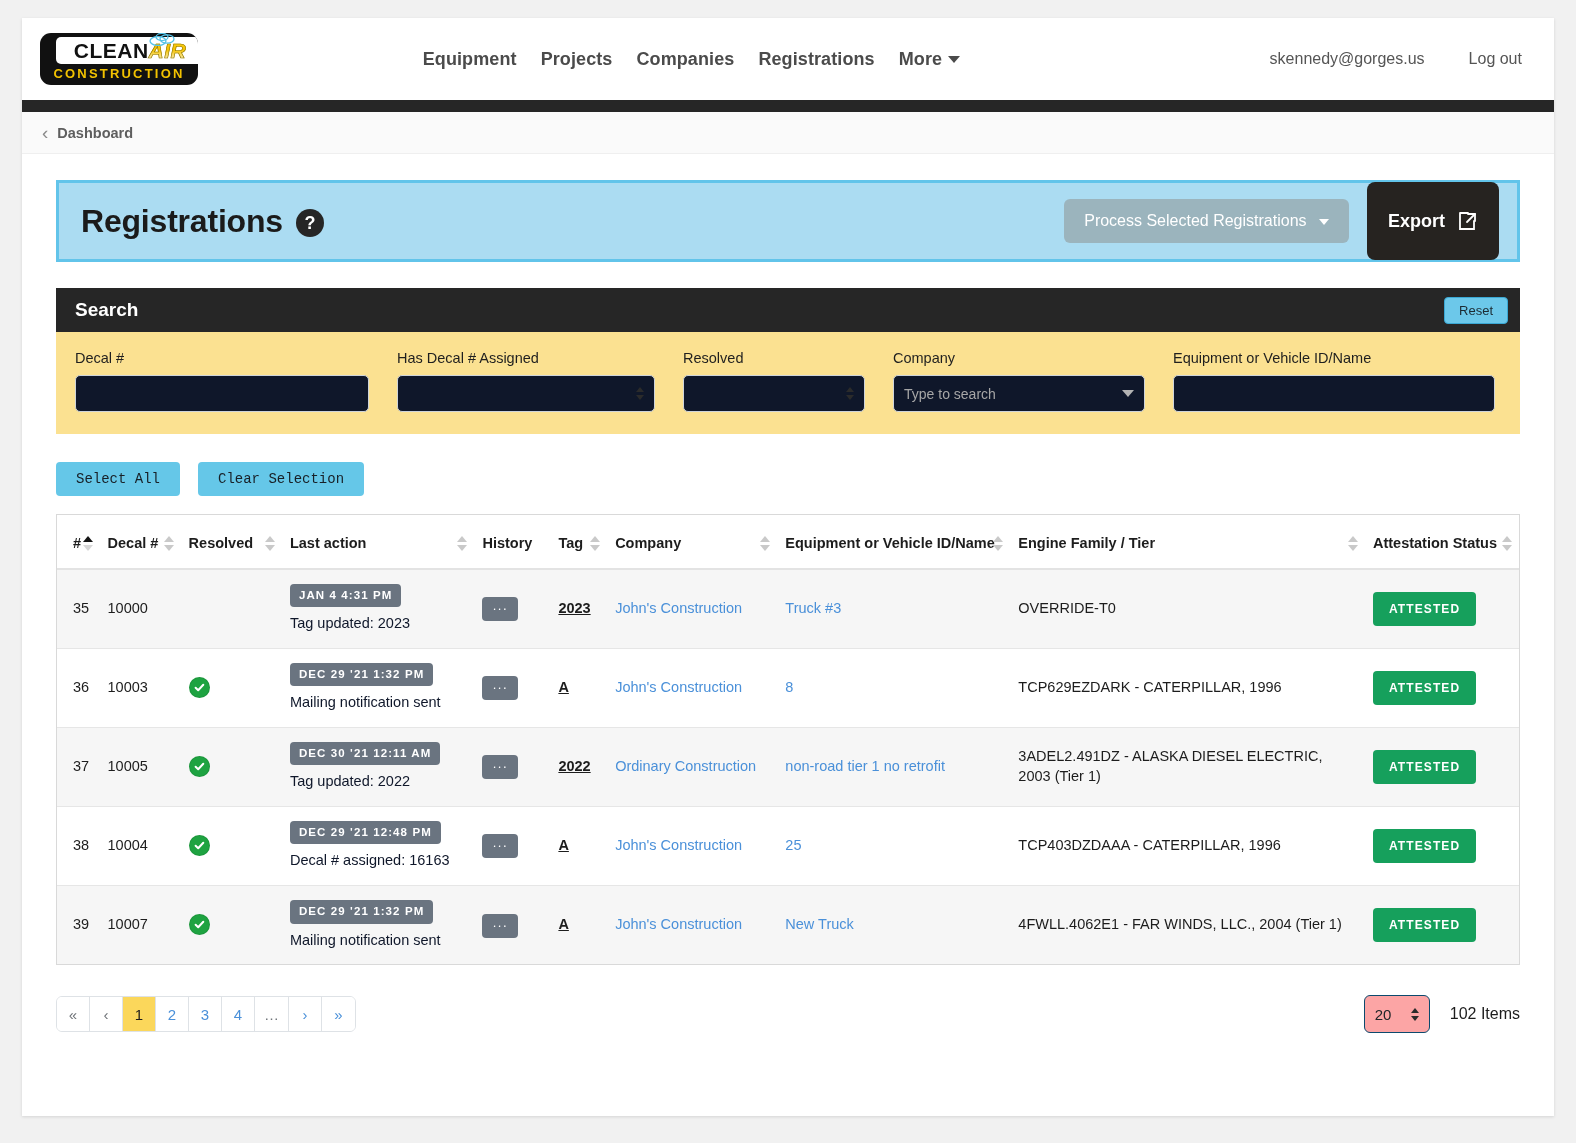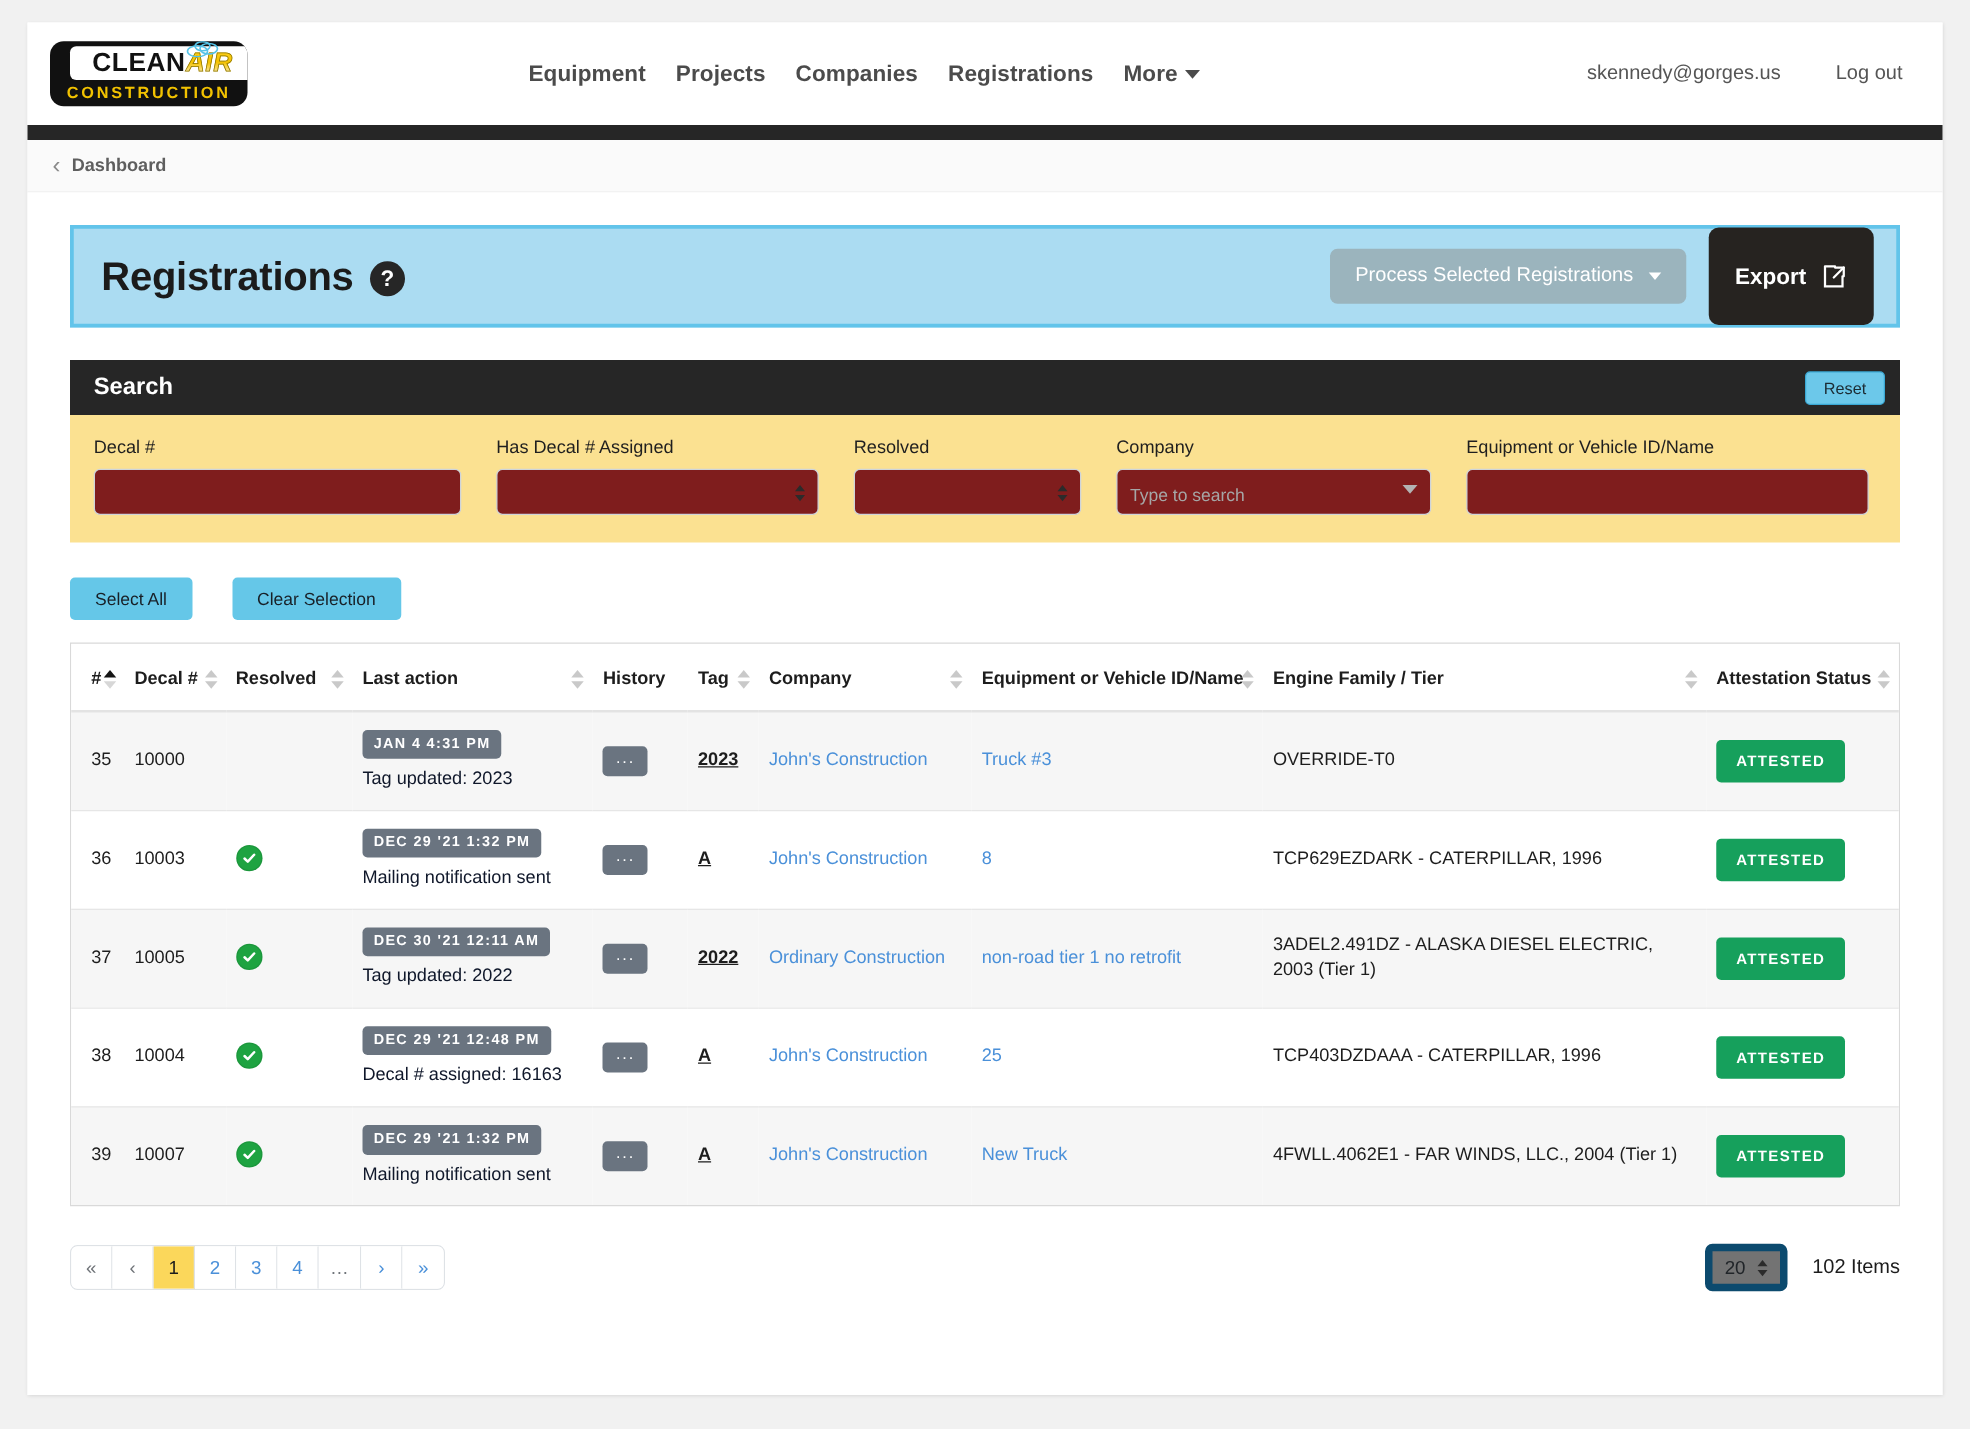--- a/index.html
+++ b/index.html
@@ -195,25 +195,25 @@
     background: #fbe191;
     padding: 18px 19px 22px 19px;
     display: flex; gap: 28px;
   }
   .field { display: flex; flex-direction: column; }
   .field label {
     font-size: 14.5px; color: #1f1f1f; margin-bottom: 9px;
   }
   .field .ctl {
     height: 37px;
-    background: #7f1d1d;
+    background: #0f172a;
     border: 1px solid #ced4da;
     border-radius: 5px;
-    display: flex; 
-    padding: 12px 10px;
+    display: flex; align-items: center;
+    padding: 0 10px;
     font-size: 14px; color: #212529;
   }
   .ctl.select { justify-content: flex-end; cursor: pointer; }
   .spin {
     display: inline-flex; flex-direction: column; line-height: 0; gap: 3px;
   }
   .spin i {
     display: block; width: 0; height: 0;
     border-left: 4.5px solid transparent;
     border-right: 4.5px solid transparent;
@@ -228,21 +228,21 @@
     border-right: 6px solid transparent;
     border-top: 7px solid #b3b3b3;
   }
   .f-decal { width: 294px; }
   .f-has    { width: 258px; }
   .f-res    { width: 182px; }
   .f-comp   { width: 252px; }
   .f-equip  { width: 322px; }
 
   
-  .selbar { display: flex; gap: 32px; margin-top: 28px; }
+  .selbar { display: flex; gap: 18px; margin-top: 28px; font-family: Liberation Mono, monospace; }
   .btn-sel {
     background: #65c7e8; color: #182027;
     border: none; border-radius: 4px;
     font-size: 14px; padding: 9px 20px; cursor: pointer;
     font-family: inherit;
   }
 
   
   .tablewrap {
     margin-top: 18px;
@@ -359,22 +359,22 @@
     background: #fff;
   }
   .pg:last-child { border-right: none; }
   .pg.muted { color: #6f7378; }
   .pg.active { background: #fbd75b; color: #1c1c1c; font-weight: normal; }
   .pg.dots { color: #70757a; cursor: default; }
 
   .page-right { margin-left: auto; display: flex; align-items: center; gap: 20px; }
   .perpage {
     width: 66px; height: 38px;
-    border: 6px solid #0c4a6e; border-radius: 6px;
-    background: #737373;
+    border: 1px solid #0c4a6e; border-radius: 6px;
+    background: #fca5a5;
     display: flex; align-items: center; justify-content: space-between;
     padding: 0 10px;
     font-size: 15px; color: #212529; cursor: pointer;
   }
   .items-count { font-size: 16px; color: #1d1d1d; }
 
   
   .footer {
     height: 62px;
     background: #2b2825;

